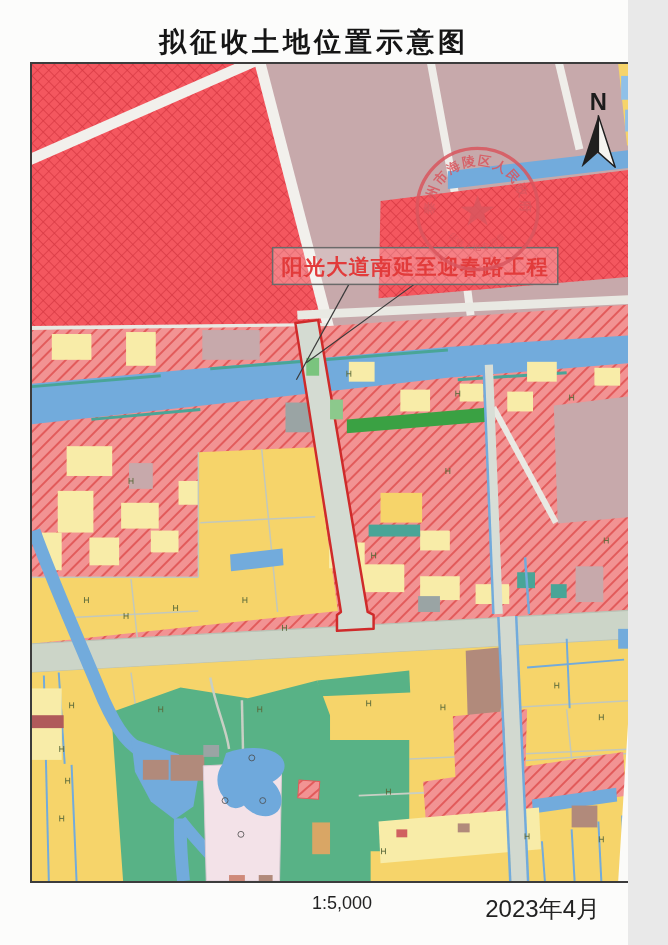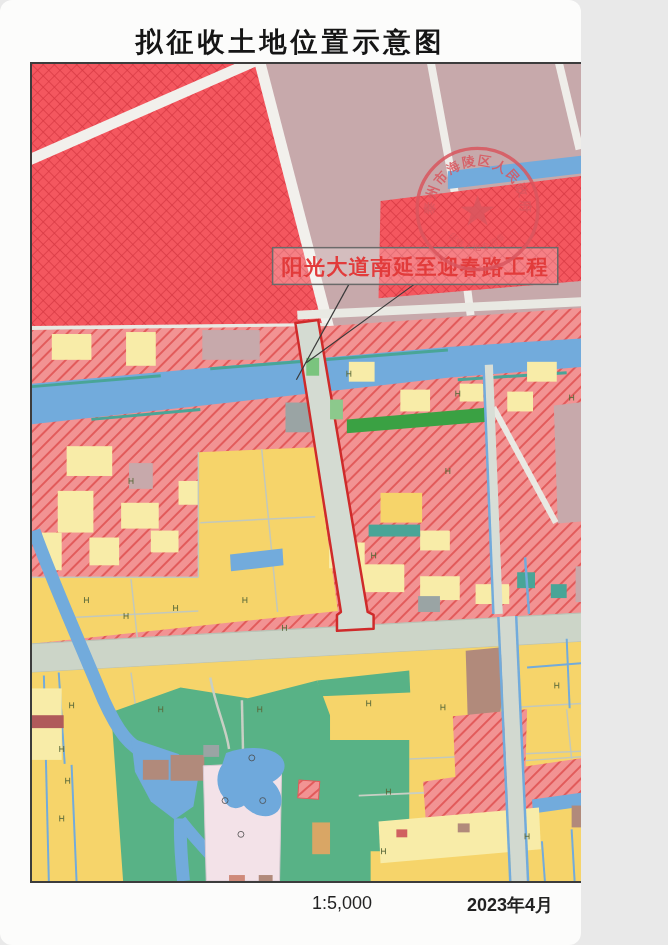--- a/index.html
+++ b/index.html
@@ -1,25 +1,25 @@
 <!DOCTYPE html>
 <html><head>
 <meta charset="utf-8">
 <style>
   html,body{margin:0;padding:0;background:#e9e9e9;}
-  .page{position:relative;width:581px;height:945px;background:#fcfcfb;overflow:hidden;
-        font-family:"Liberation Sans",sans-serif;border-radius:12px;}
+  .page{position:relative;width:628px;height:945px;background:#fcfcfb;overflow:hidden;
+        font-family:"Liberation Sans",sans-serif;}
   .title{position:absolute;top:24px;left:0;width:100%;text-align:center;
          font-size:27px;font-weight:bold;letter-spacing:4px;color:#151515;}
   .map-frame{position:absolute;left:30px;top:62px;width:607px;height:821px;
              border:2px solid #3c3c3c;box-sizing:border-box;background:#c7a9ab;}
   .map-frame svg{display:block;width:100%;height:100%;}
   svg text{font-family:"Liberation Sans",sans-serif;}
   .scale-label{position:absolute;left:296px;top:893px;font-size:18px;color:#222;margin-left:16px;}
-  .date-label{position:absolute;right:28px;top:893px;font-size:18px;color:#222;font-weight:bold;}
+  .date-label{position:absolute;right:28px;top:893px;font-size:24px;color:#222;}
   .proj-text{font-size:21.5px;font-weight:600;fill:#e23b3b;letter-spacing:1px;}
   .stamp-ring{font-size:13px;font-weight:bold;fill:#d9565e;letter-spacing:2px;}
   .stamp-bot{font-size:8.5px;fill:#d9565e;letter-spacing:1px;}
   .nletter{font-size:24px;font-weight:bold;fill:#1c1c1c;}
 </style>
 </head>
 <body>
 
 <div class="page">
 

